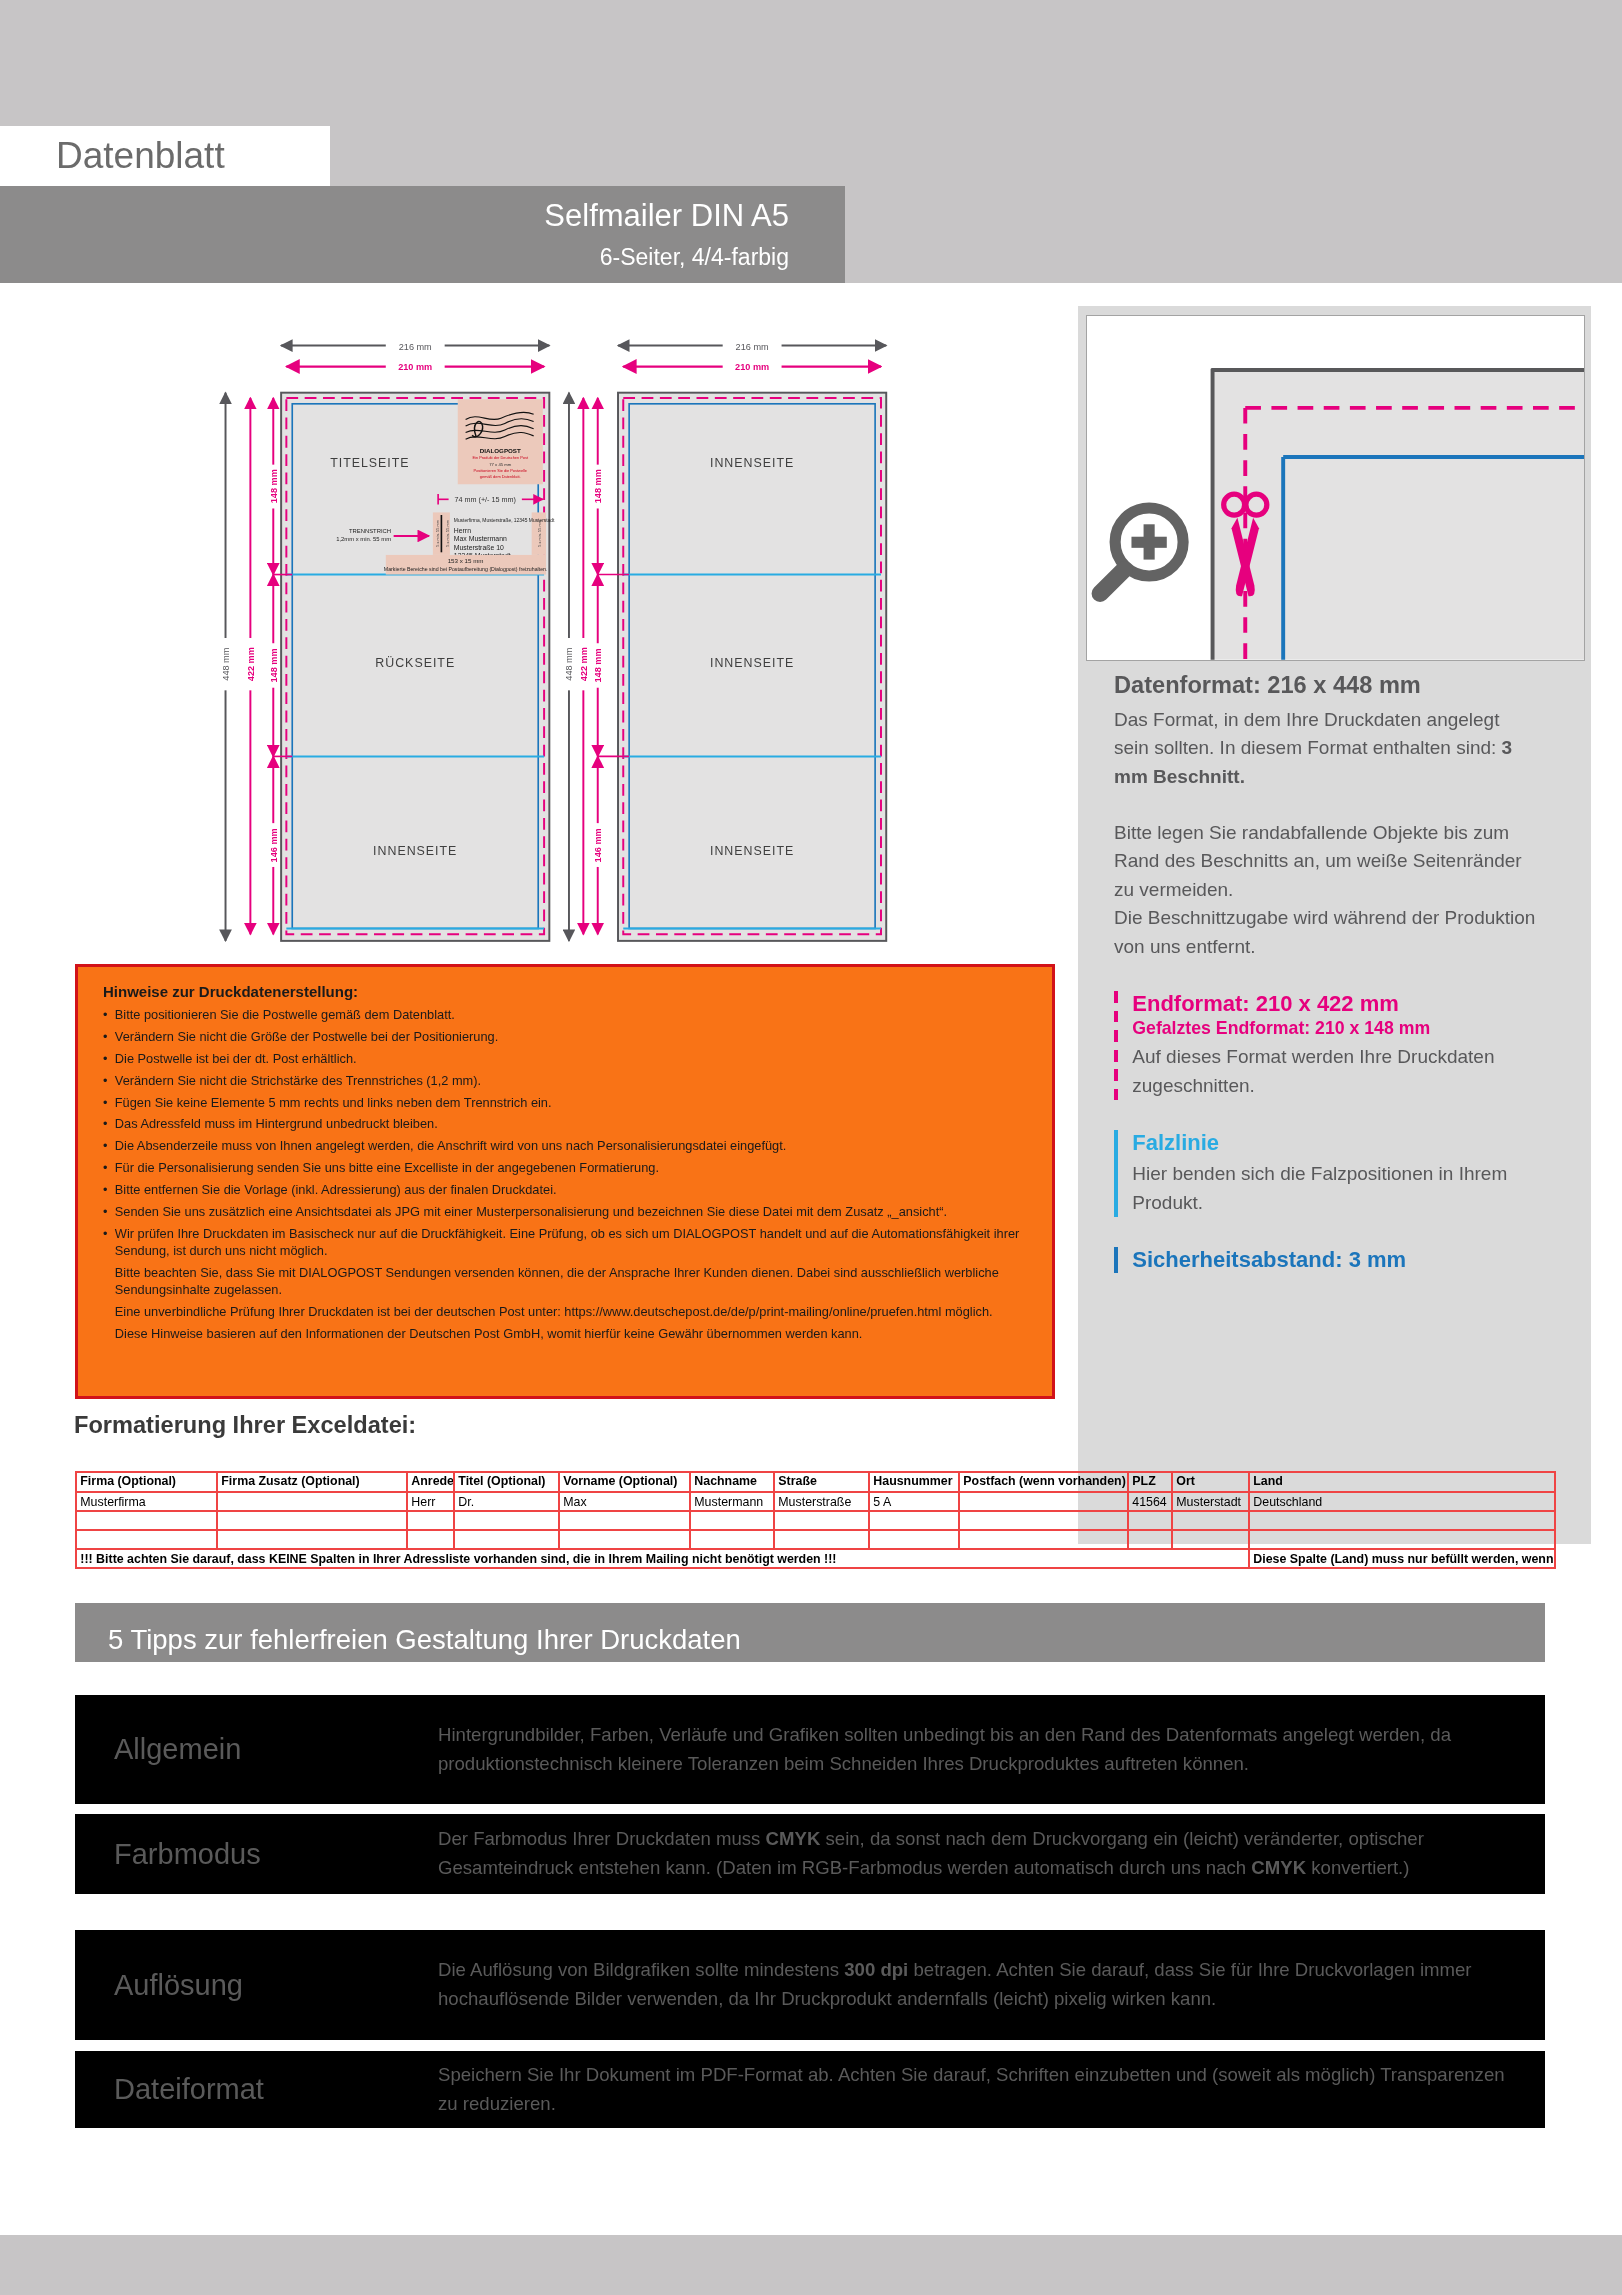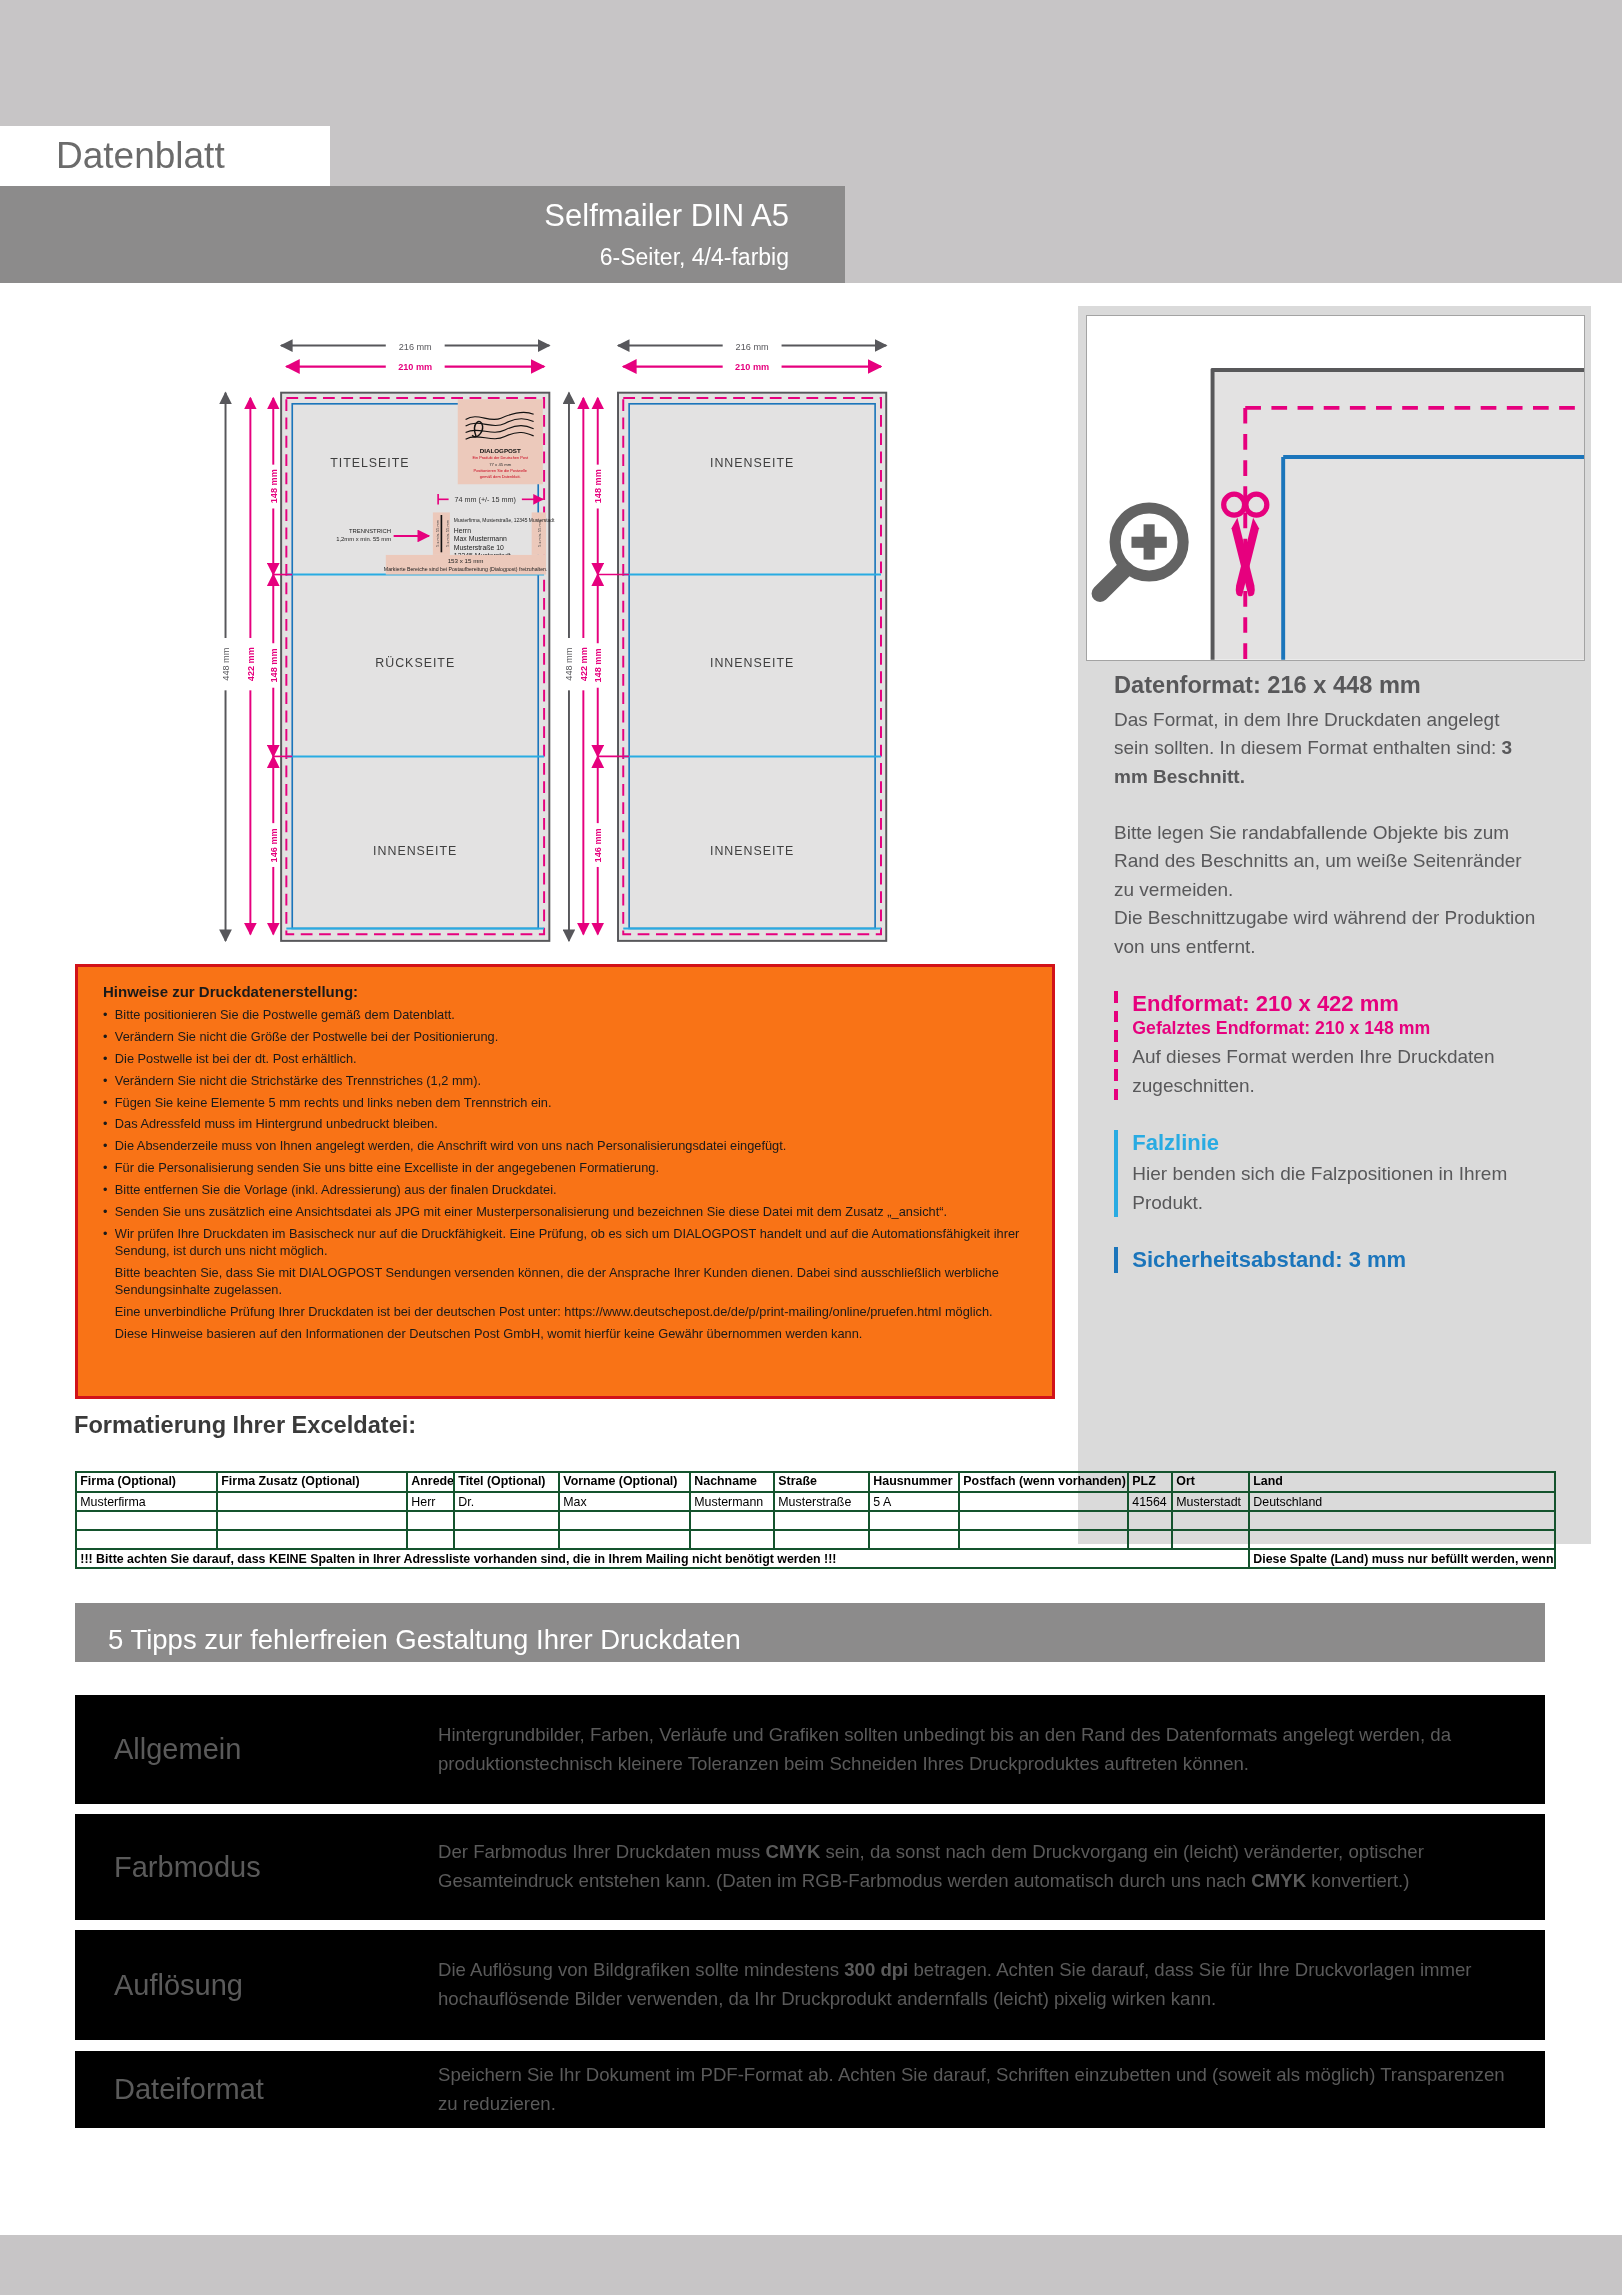--- a/index.html
+++ b/index.html
@@ -42,21 +42,21 @@
   .sect h2{margin:0;font-size:22px;}
   .sect .h-mag{color:#e6007e;}
   .sect .h-mag-sub{color:#e6007e;font-size:17.7px;font-weight:bold;margin:1.3px 0 3.9px 0;}
   .sect .h-cyan{color:#29abe2;}
   .sect .h-blue{color:#1b75bb;}
   .sect p{margin:3.9px 0 0 0;font-size:19px;line-height:1.5;color:#58585a;width:406px;}
 
   
   .excel-h{position:absolute;left:74px;top:1412px;font-size:23.6px;font-weight:bold;color:#3a3a3a;}
   table.excel{position:absolute;left:75px;top:1471px;width:1479px;border-collapse:collapse;table-layout:fixed;}
-  table.excel th,table.excel td{border:2px solid #14532d;font-size:12.4px;padding:1.3px 3.3px;overflow:hidden;white-space:nowrap;text-align:left;vertical-align:top;color:#000;}
+  table.excel th,table.excel td{border:2px solid #ef4444;font-size:12.4px;padding:1.3px 3.3px;overflow:hidden;white-space:nowrap;text-align:left;vertical-align:top;color:#000;}
   table.excel th{font-weight:bold;height:15.7px;}
   table.excel td{height:14.4px;}
   td.notecell{text-align:center;font-weight:bold;font-size:13px;vertical-align:middle;height:46px;white-space:normal;}
   td.landnote{color:#e8000e;font-weight:bold;font-size:11.8px;line-height:1.18;white-space:normal;vertical-align:middle;}
 
   
   .tips-band{position:absolute;left:75px;top:1603px;width:1470px;height:59px;background:#8c8b8b;}
   .tips-band span{display:block;padding-left:33px;line-height:73px;font-size:27.5px;color:#fff;}
   .tip-row{position:absolute;left:75px;width:1470px;background:#000000;display:flex;align-items:center;}
   .tip-label{flex:0 0 324px;padding-left:39px;font-size:29px;color:#5a5a5a;}
@@ -416,21 +416,21 @@
     </table>
 
   <div class="tips-band">
     <span>5 Tipps zur fehlerfreien Gestaltung Ihrer Druckdaten</span>
   </div>
 
   <div class="tip-row" style="top:1695px;height:109px;">
     <div class="tip-label">Allgemein</div>
     <div class="tip-body"><span>Hintergrundbilder, Farben, Verläufe und Grafiken sollten unbedingt bis an den Rand des Datenformats angelegt werden, da produktionstechnisch kleinere Toleranzen beim Schneiden Ihres Druckproduktes auftreten können.</span></div>
   </div>
-  <div class="tip-row" style="top:1814px;height:106px;">
+  <div class="tip-row" style="top:1814px;height:80px;">
     <div class="tip-label">Farbmodus</div>
     <div class="tip-body"><span>Der Farbmodus Ihrer Druckdaten muss </span><b>CMYK</b><span> sein, da sonst nach dem Druckvorgang ein (leicht) veränderter, optischer Gesamteindruck entstehen kann. (Daten im RGB-Farbmodus werden automatisch durch uns nach </span><b>CMYK</b><span> konvertiert.)</span></div>
   </div>
   <div class="tip-row" style="top:1930px;height:110px;">
     <div class="tip-label">Auflösung</div>
     <div class="tip-body"><span>Die Auflösung von Bildgrafiken sollte mindestens </span><b>300 dpi</b><span> betragen. Achten Sie darauf, dass Sie für Ihre Druckvorlagen immer hochauflösende Bilder verwenden, da Ihr Druckprodukt andernfalls (leicht) pixelig wirken kann.</span></div>
   </div>
   <div class="tip-row" style="top:2051px;height:77px;">
     <div class="tip-label">Dateiformat</div>
     <div class="tip-body"><span>Speichern Sie Ihr Dokument im PDF-Format ab. Achten Sie darauf, Schriften einzubetten und (soweit als möglich) Transparenzen zu reduzieren.</span></div>

